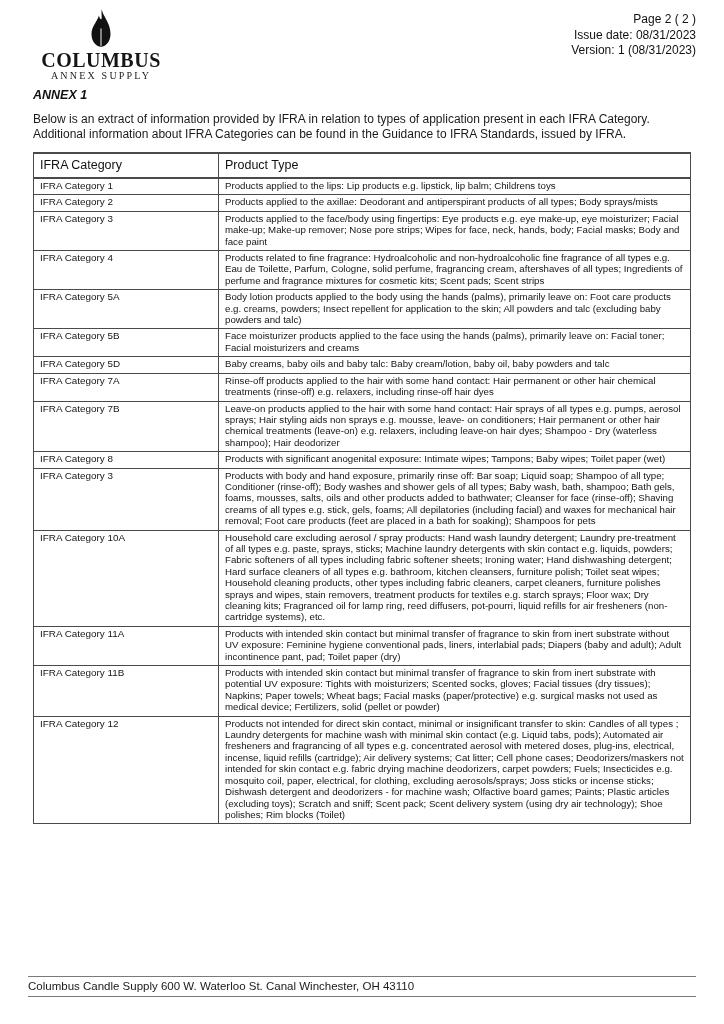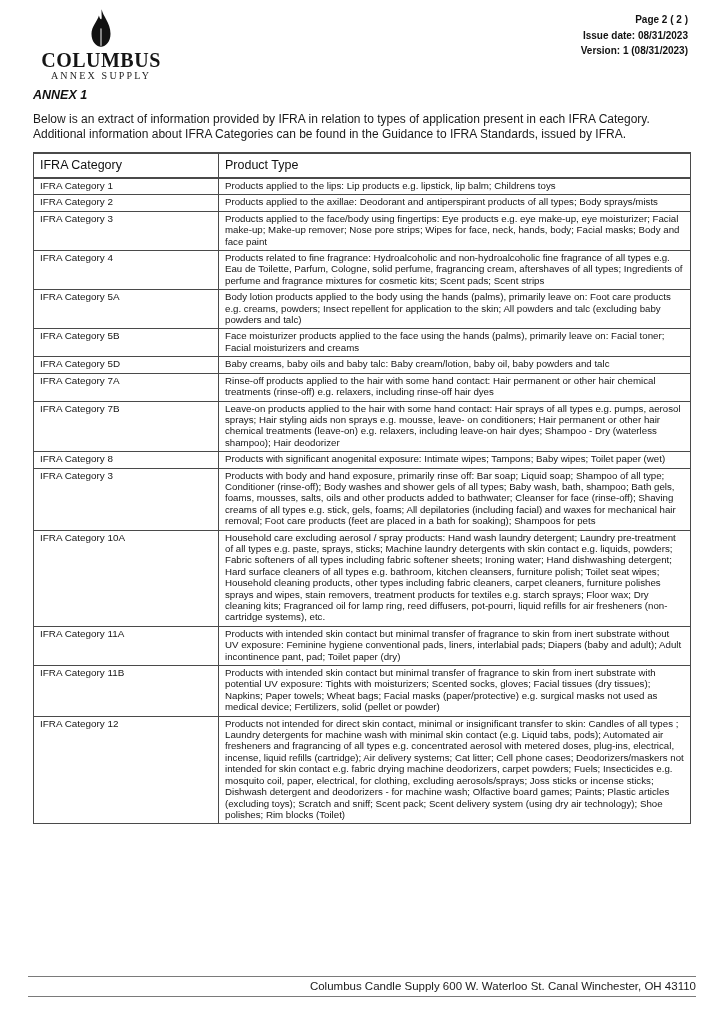--- a/index.html
+++ b/index.html
@@ -19,22 +19,22 @@
     font-family: "Liberation Serif", serif;
     font-weight: bold; font-size: 20px; letter-spacing: 0.5px; line-height: 20px;
     color: #151515; white-space: nowrap;
   }
   .logo-sub {
     font-family: "Liberation Serif", serif;
     font-size: 10px; letter-spacing: 2.2px; line-height: 12px; color: #222;
     white-space: nowrap;
   }
   .meta {
-    position: absolute; right: 36px; top: 12px;
-    text-align: right; font-size: 10px; font-weight: bold; line-height: 15.5px;
+    position: absolute; right: 28px; top: 12px;
+    text-align: right; font-size: 12px; font-weight: normal; line-height: 15.5px;
     color: #111;
   }
 
   
   .annex-title { position: absolute; left: 33px; top: 88px; font-size: 12.5px; font-weight: bold; color: #111; font-style: italic; }
   .intro { position: absolute; left: 33px; top: 112px; width: 662px; font-size: 12px; line-height: 14.5px; color: #1a1a1a; }
 
   
   .tbl-wrap { position: absolute; left: 33px; top: 152px; width: 658px; }
   table { width: 100%; border-collapse: collapse; table-layout: fixed; }
@@ -45,21 +45,21 @@
     padding: 4px 6px 5px; border-bottom-width: 2px;
   }
   td { font-size: 9.7px; line-height: 11.4px; padding: 1px 6px 3px; color: #151515; }
   col.c1 { width: 185px; }
   td.cat { font-size: 9.9px; }
 
   
   .footer {
     position: absolute; left: 28px; top: 976px; width: 668px;
     border-top: 1px solid #7a7a7a; border-bottom: 1px solid #7a7a7a;
-    text-align: right; font-size: 11.5px; color: #1a1a1a;
+    text-align: left; font-size: 11.5px; color: #1a1a1a;
     padding: 3px 0 4px;
   }
 </style>
 </head>
 <body>
 
 <div class="logo">
   <svg class="logo-flame" viewBox="0 0 100 120" xmlns="http://www.w3.org/2000/svg" aria-hidden="true">
     <path fill="#121212" d="M52 2 C55 22 78 42 78 74 C78 96 65 112 50 112 C35 112 22 96 22 74 C22 52 40 36 44 20 C46 30 52 36 52 26 C52 18 51 10 52 2 Z"></path>
     <rect x="48.6" y="58" width="2.8" height="52" rx="1.4" fill="#ffffff"></rect>

